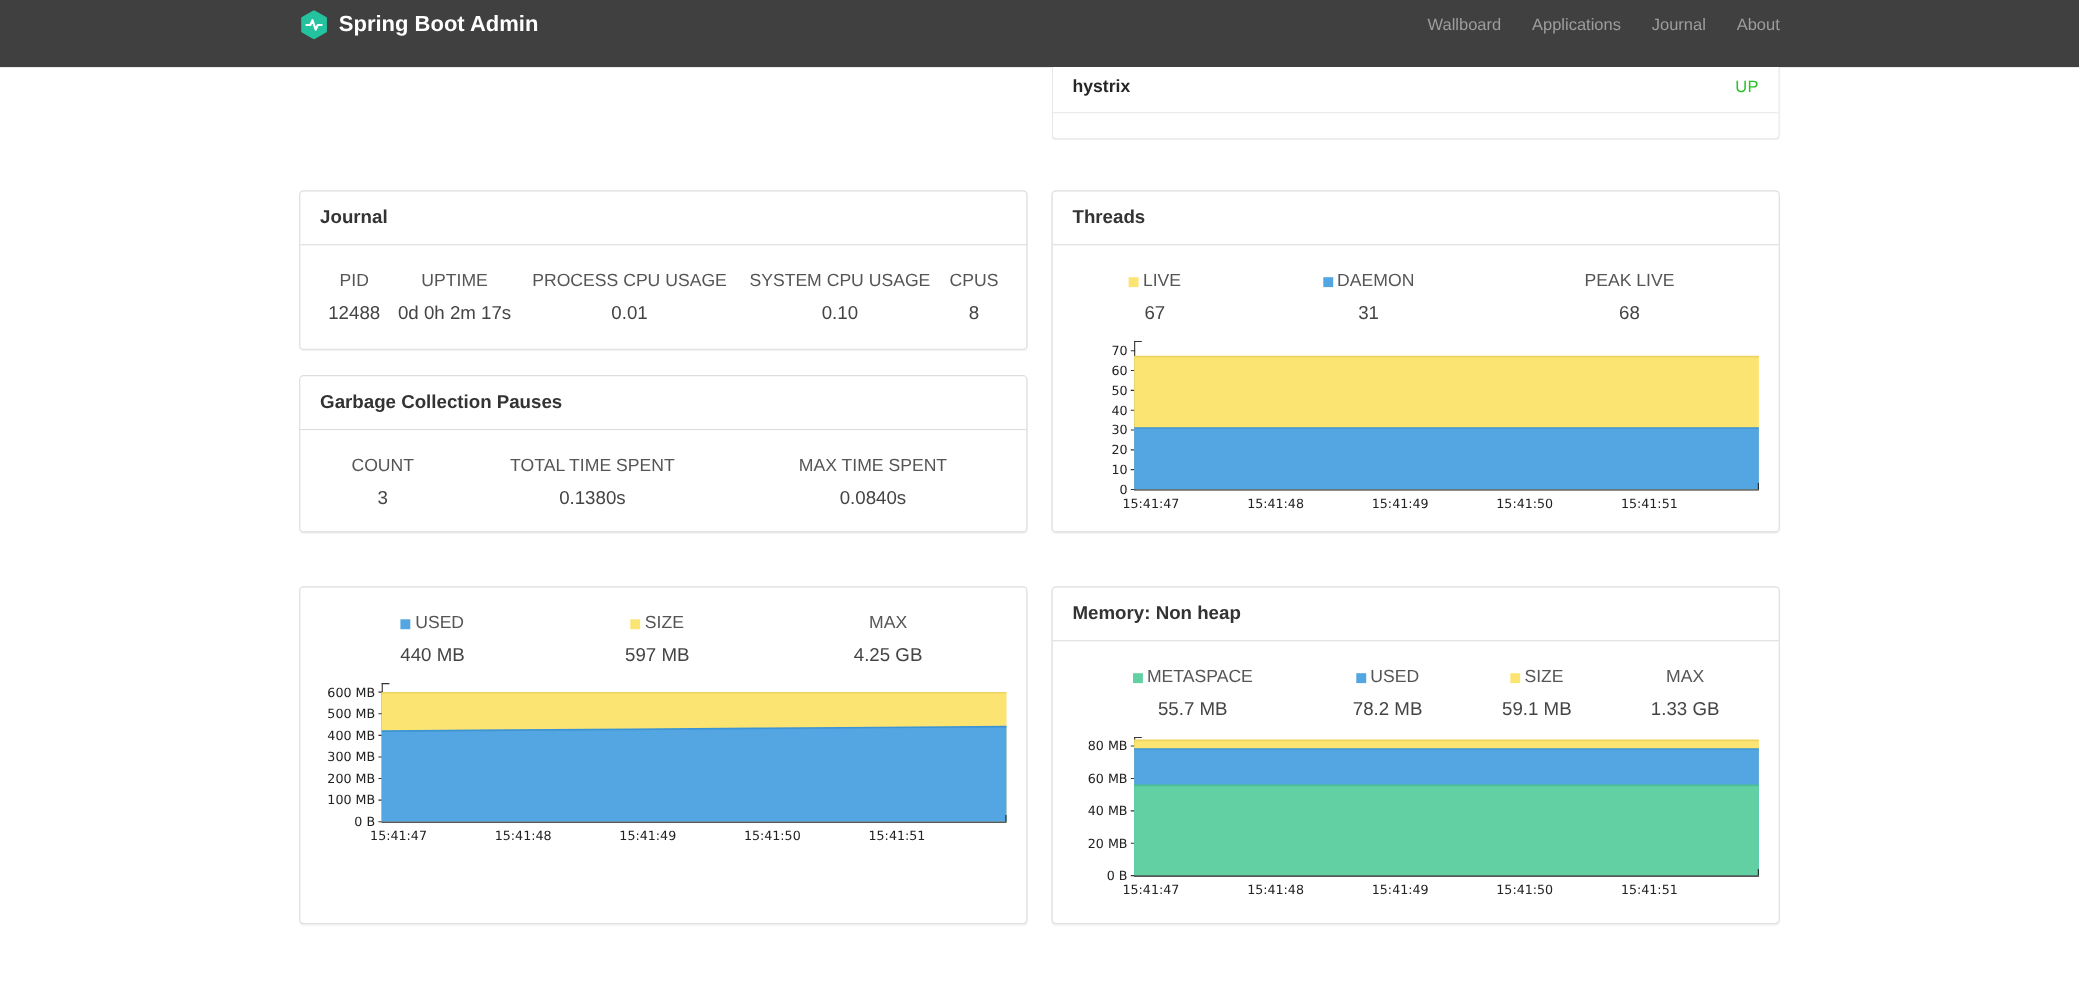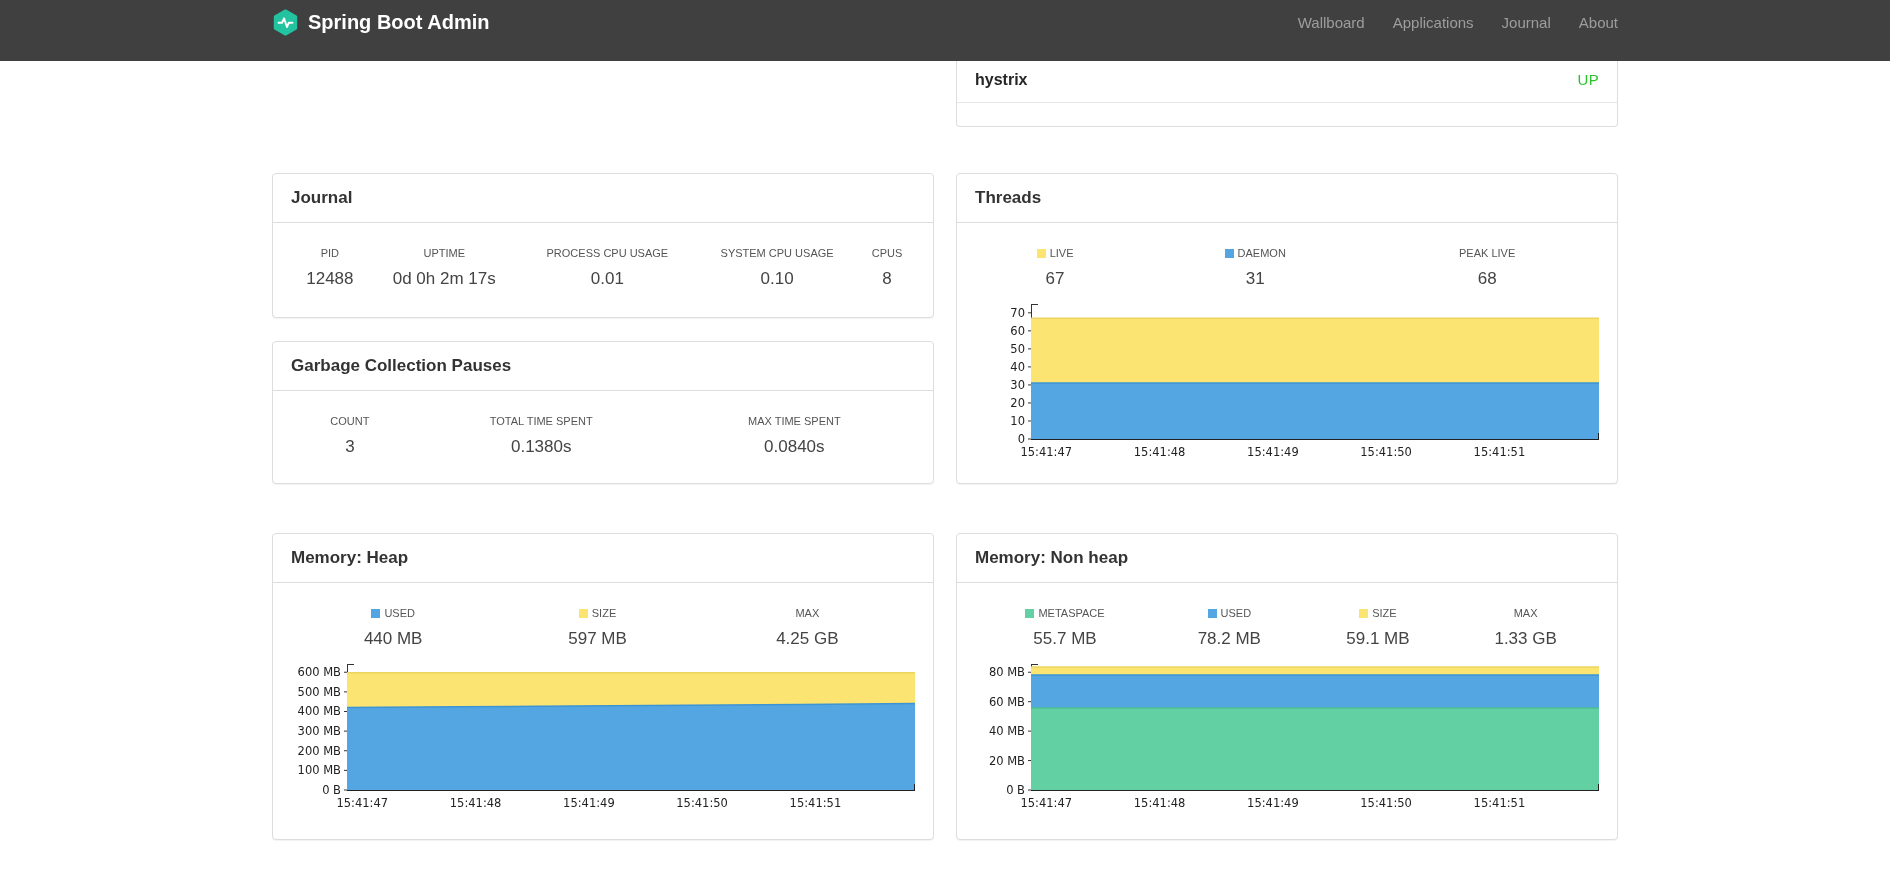--- a/index.html
+++ b/index.html
@@ -25,21 +25,21 @@
   .health-status{font-size:15px;font-weight:normal;letter-spacing:.3px}
   .health-spacer{height:23px}
   .row-a{margin-bottom:46px}
   .row-c{margin-top:49px}
   .panel-process{margin-bottom:23px;min-height:145px}
   .panel-gc{min-height:143px}
   .panel-threads{min-height:311px}
   .panel-mem{min-height:307px}
   .stats{display:table;width:100%;table-layout:auto}
   .stat{display:table-cell;text-align:center;padding:12px 6px 2px;vertical-align:top}
-  .stat-label{font-size:11px;color:#555;margin-bottom:9px;white-space:nowrap}
+  .stat-label{font-size:16px;color:#555;margin-bottom:9px;white-space:nowrap}
   .stat-value{font-size:17px;color:#444;line-height:22px;white-space:nowrap}
   .swatch{display:inline-block;width:9px;height:9px;margin-right:4px;vertical-align:-1px}
   .chart{margin-top:8px}
   .chart svg{display:block}
   .chart svg text{font:11.5px "DejaVu Sans",sans-serif;fill:#222}
 </style>
 </head>
 <body>
 
 <nav class="navbar">
@@ -188,21 +188,20 @@
               </svg>
             </div>
         </div>
       </div>
     </div>
   </div>
 
   <div class="row row-c">
     <div class="col">
       <div class="panel panel-mem">
-        <div class="panel-heading">Memory: Heap</div>
         <div class="panel-body">
           <div class="stats">
             <div class="stat">
               <div class="stat-label"><span class="swatch" style="background-color: rgb(83, 166, 225);"></span><span>USED</span></div>
               <div class="stat-value">440 MB</div>
             </div>
             <div class="stat">
               <div class="stat-label"><span class="swatch" style="background-color: rgb(252, 228, 115);"></span><span>SIZE</span></div>
               <div class="stat-value">597 MB</div>
             </div>

